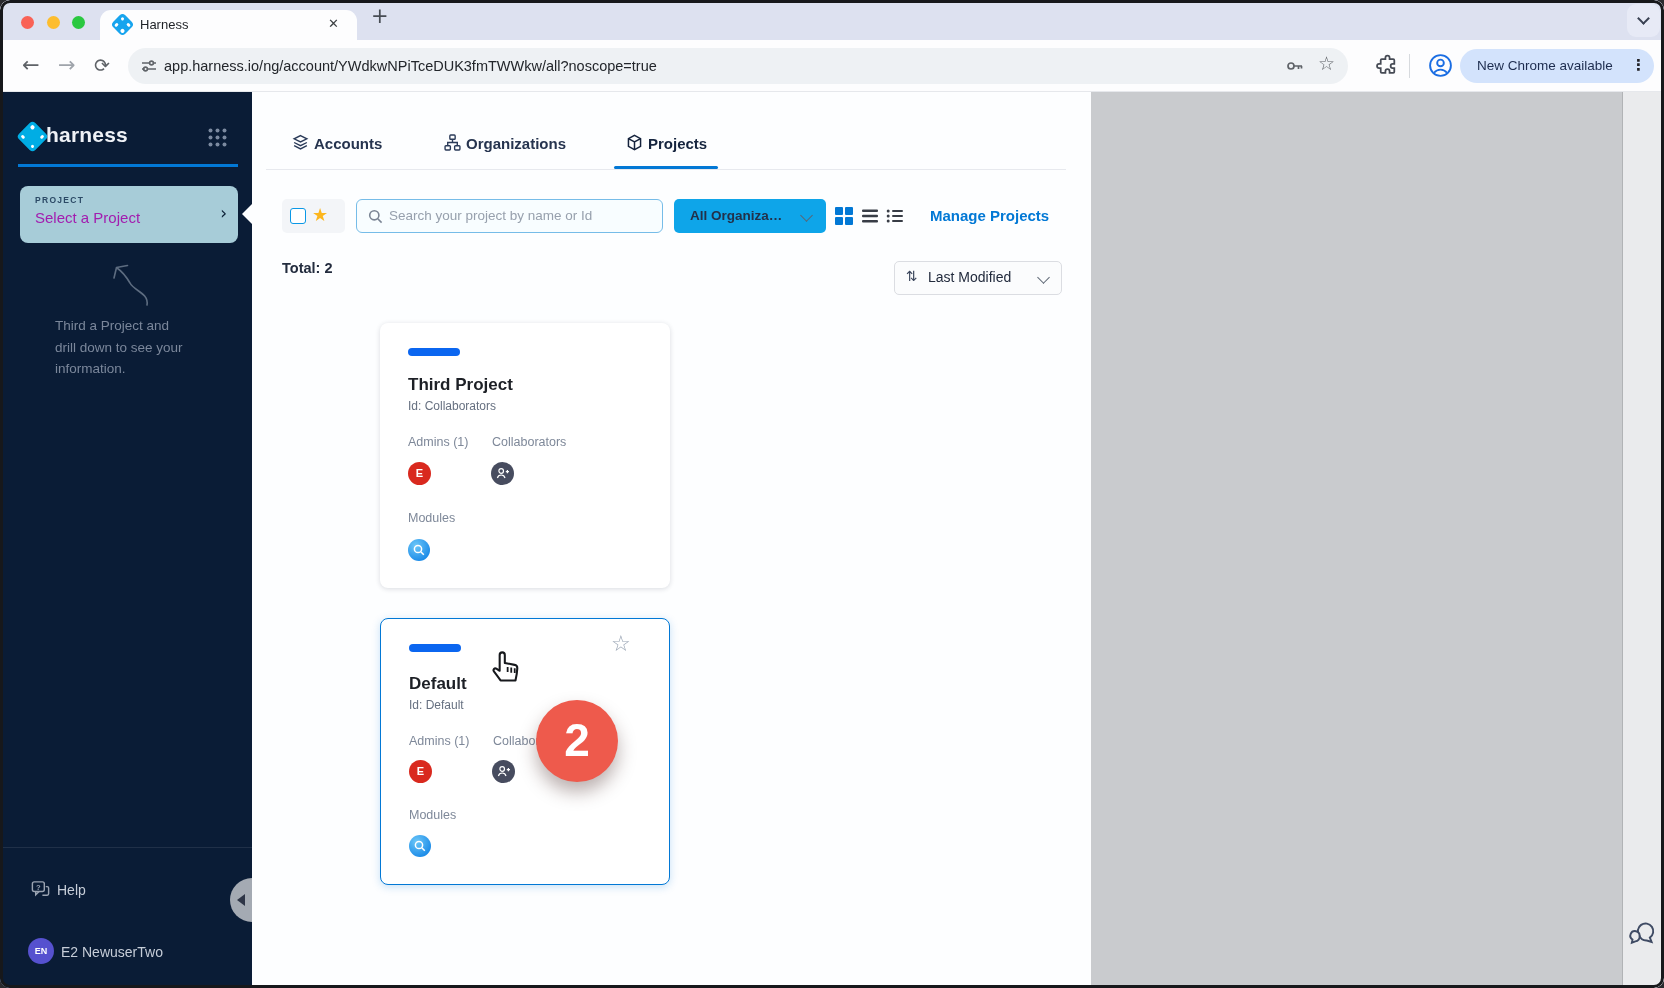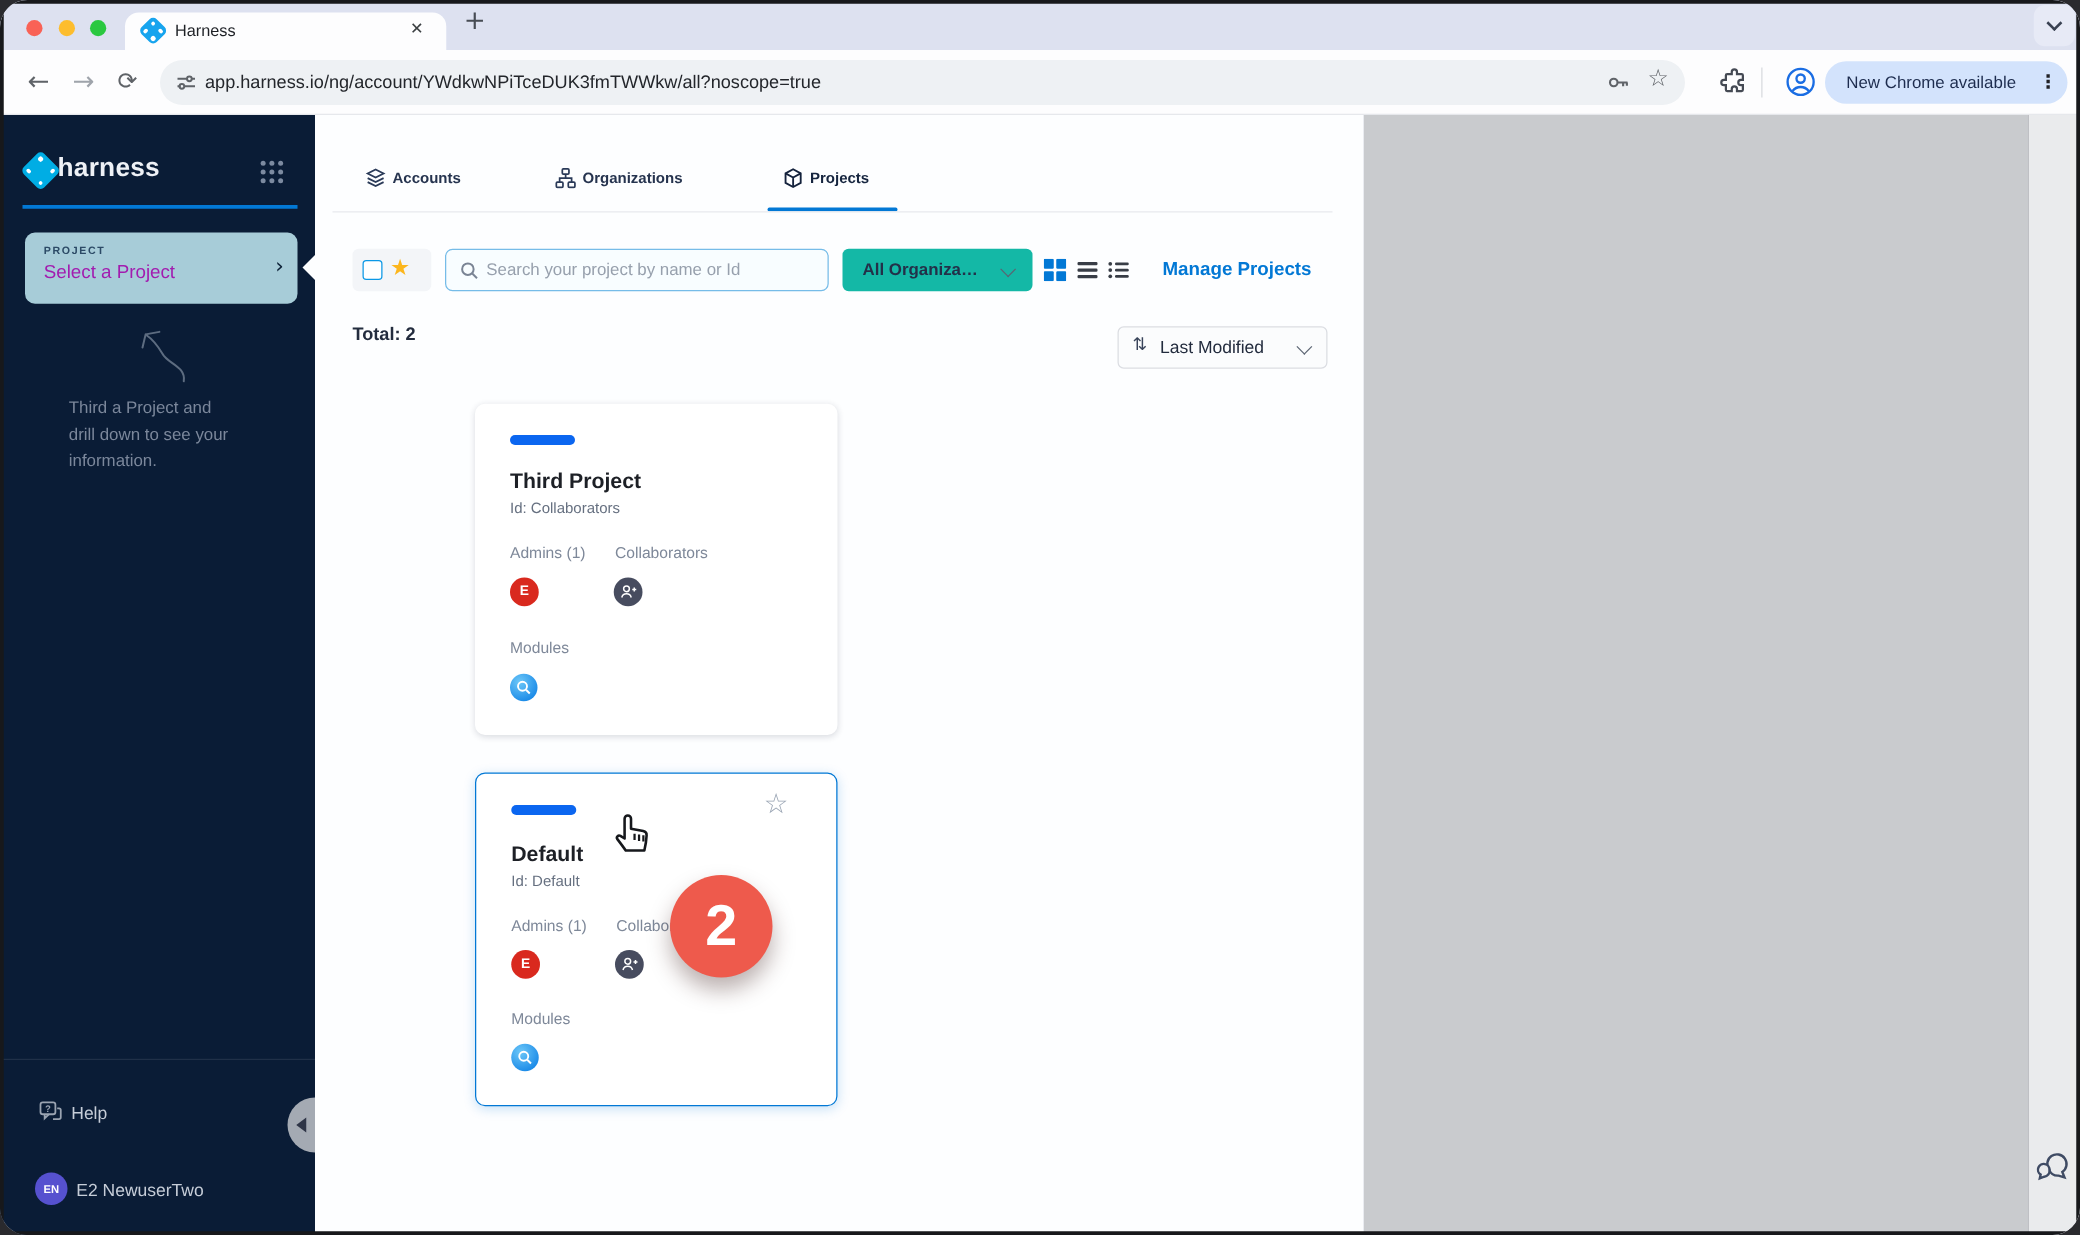--- a/index.html
+++ b/index.html
@@ -1,19 +1,19 @@
 <!DOCTYPE html>
 <html><head>
 <meta charset="utf-8">
 <style>
   * { margin:0; padding:0; box-sizing:border-box; }
   html,body { background:#2a2a2e; }
   #screen {
     position:relative; width:1664px; height:988px; overflow:hidden;
-    border-radius:22px; background:#dee2f1;
+    border-radius:10px; background:#dee2f1;
     font-family:"Liberation Sans", sans-serif;
     padding-left:32px;
     -webkit-font-smoothing:antialiased;
   }
   .abs { position:absolute; }
   .glyph { font-family:"DejaVu Sans","Liberation Sans",sans-serif; }
 
   
   #frame { position:absolute; inset:0; border:3px solid #17181b; border-radius:10px; pointer-events:none; z-index:90; }
 
@@ -65,35 +65,35 @@
   #user-avatar { position:absolute; left:0; top:0; width:26px; height:26px; border-radius:50%; background:#5651cf;
     color:#fff; font-size:9px; font-weight:700; text-align:center; line-height:26px; }
   #user-name { position:absolute; left:33px; top:6px; font-size:14px; color:#c6cdd8; }
   #collapse-handle { position:absolute; left:230px; top:878px; width:22px; height:44px; background:#a4aab3; border-radius:22px 0 0 22px; }
   #collapse-handle .tri { position:absolute; left:7px; top:16px; width:0; height:0;
     border-top:6px solid transparent; border-bottom:6px solid transparent; border-right:8px solid #2e3547; }
 
   
   .scope-tab { position:absolute; top:131px; height:30px; cursor:pointer; }
   .scope-tab .ic { position:absolute; left:0; top:3px; }
-  .scope-tab .tl { position:absolute; left:22px; top:4px; font-size:12px; font-weight:600; color:#26344f; white-space:nowrap; }
+  .scope-tab .tl { position:absolute; left:22px; top:4px; font-size:15px; font-weight:600; color:#26344f; white-space:nowrap; }
   .scope-tab.active .tl { font-weight:800; color:#16253f; }
   #tab-underline { position:absolute; left:614px; top:166px; width:104px; height:3px; background:#0278d5; border-radius:2px; }
   #tabs-divider { position:absolute; left:266px; top:169px; width:800px; height:1px; background:#e7e9ee; }
 
   
   #fav-box { position:absolute; left:282px; top:199px; width:63px; height:34px; background:#f3f5f8; border-radius:5px; }
   #fav-checkbox { position:absolute; left:8px; top:9px; width:16px; height:16px; background:#fff; border:1.5px solid #0b98e6; border-radius:3px; cursor:pointer; }
   #fav-star { position:absolute; left:30px; top:5px; font-size:18px; color:#fcb61d; cursor:pointer; }
   #search-box { position:absolute; left:356px; top:199px; width:307px; height:34px; background:#f8fdff; border:1.5px solid #76bce8; border-radius:6px; }
   #search-box svg { position:absolute; left:11px; top:9px; }
   #search-input { position:absolute; left:32px; top:1px; width:265px; height:29px; border:none; outline:none; background:transparent;
     font-family:"Liberation Sans",sans-serif; font-size:13.5px; color:#333; }
   #search-input::placeholder { color:#97a0ad; }
-  #org-select { position:absolute; left:674px; top:199px; width:152px; height:34px; background:#14b8a6; border-radius:5px; cursor:pointer; }
+  #org-select { position:absolute; left:674px; top:199px; width:152px; height:34px; background:#0ea5e9; border-radius:5px; cursor:pointer; }
   #org-select .txt { position:absolute; left:16px; top:0; height:34px; line-height:33px; font-size:13.5px; font-weight:700; color:#233049; }
   #org-select .chev-down { position:absolute; right:15px; top:12px; border-color:#5b6472; border-width:1.5px; }
   .view-ico { position:absolute; top:207px; cursor:pointer; }
   #manage-link { position:absolute; left:930px; top:207px; font-size:15px; font-weight:700; color:#0278d5; cursor:pointer; }
 
   
   #total-label { position:absolute; left:282px; top:260px; font-size:14.5px; font-weight:700; color:#232c3e; }
   #sort-box { position:absolute; left:894px; top:261px; width:168px; height:34px; background:#fbfcfd; border:1px solid #dbdde2; border-radius:5px; cursor:pointer; }
   #sort-box .ic { position:absolute; left:11px; top:6px; font-size:14px; color:#39445a; }
   #sort-box .txt { position:absolute; left:33px; top:0; height:32px; line-height:31px; font-size:14px; color:#222b3d; }

